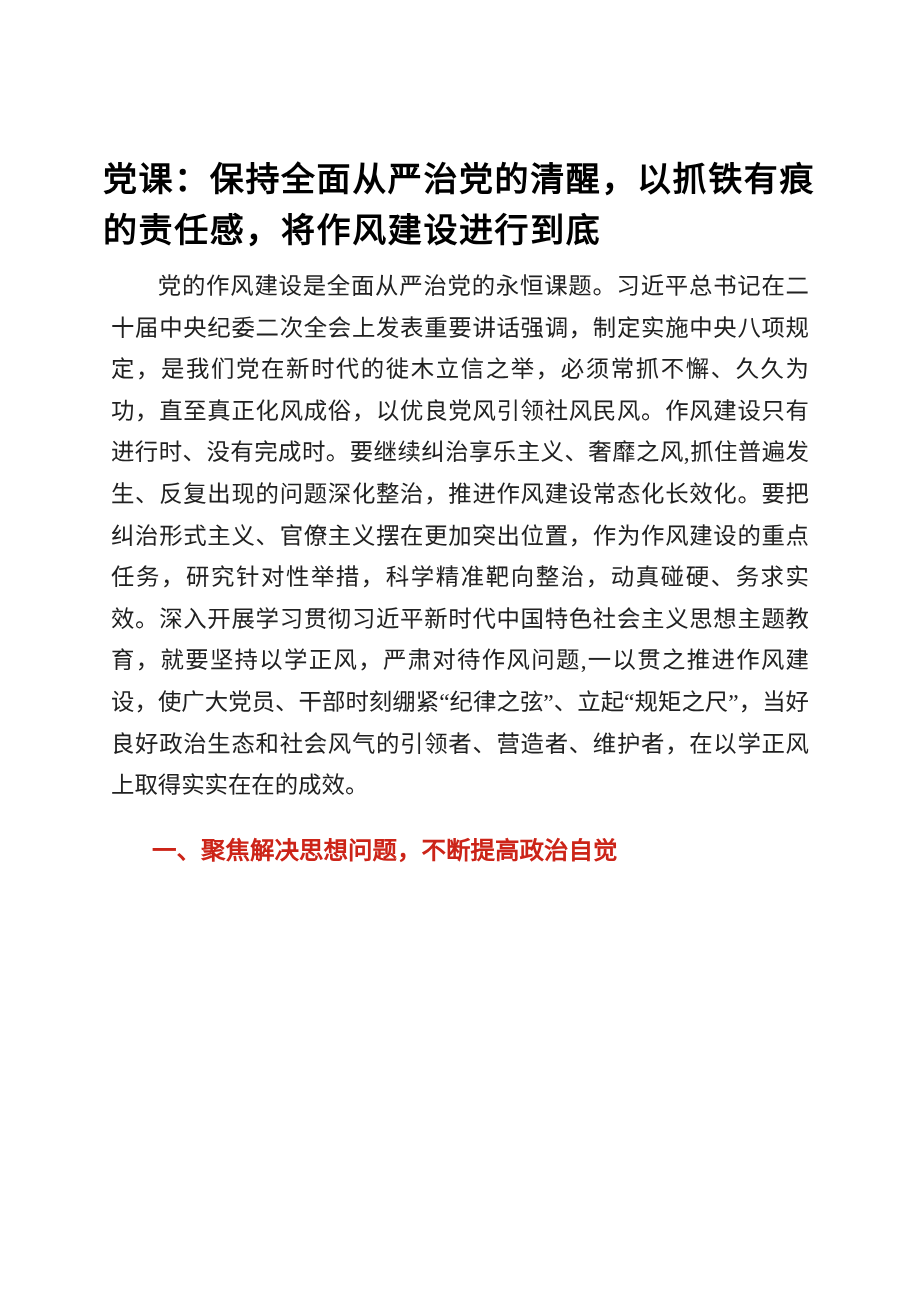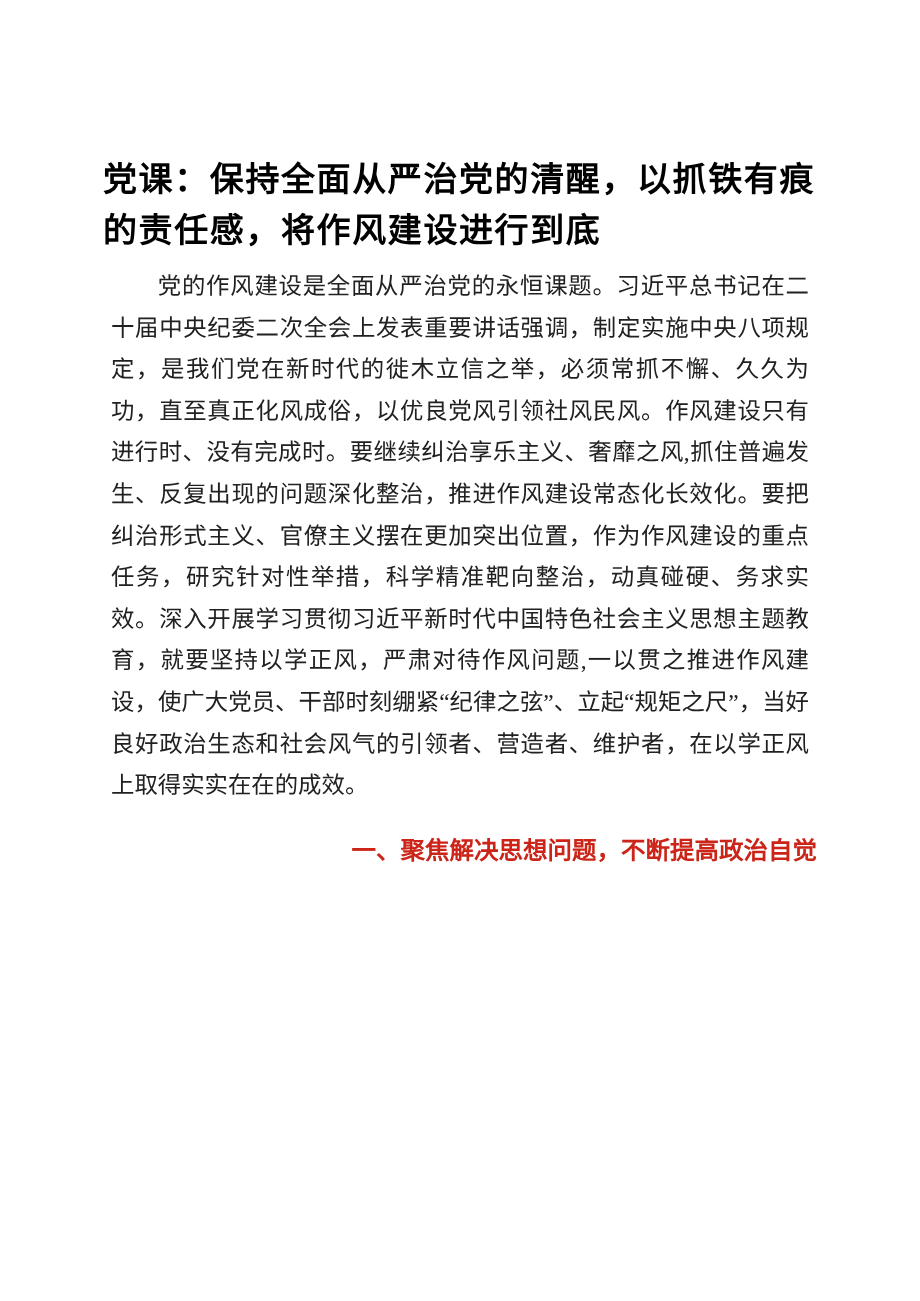--- a/index.html
+++ b/index.html
@@ -42,21 +42,20 @@
     margin: 8px;
   }
   .section-heading {
     font-family: "Liberation Sans", "DejaVu Sans", sans-serif;
     font-weight: 700;
     font-size: 24.5px;
     line-height: 41.6px;
     color: #cc2418;
     text-indent: 2em;
     margin: 23px 0 12px 0;
-    text-align: right;
   }
 </style>
 </head>
 <body>
 
 <div class="page">
 
   <h1 class="doc-title">
     <span class="title-line">党课：保持全面从严治党的清醒，以抓铁有痕</span>
     <span class="title-line">的责任感，将作风建设进行到底</span>

